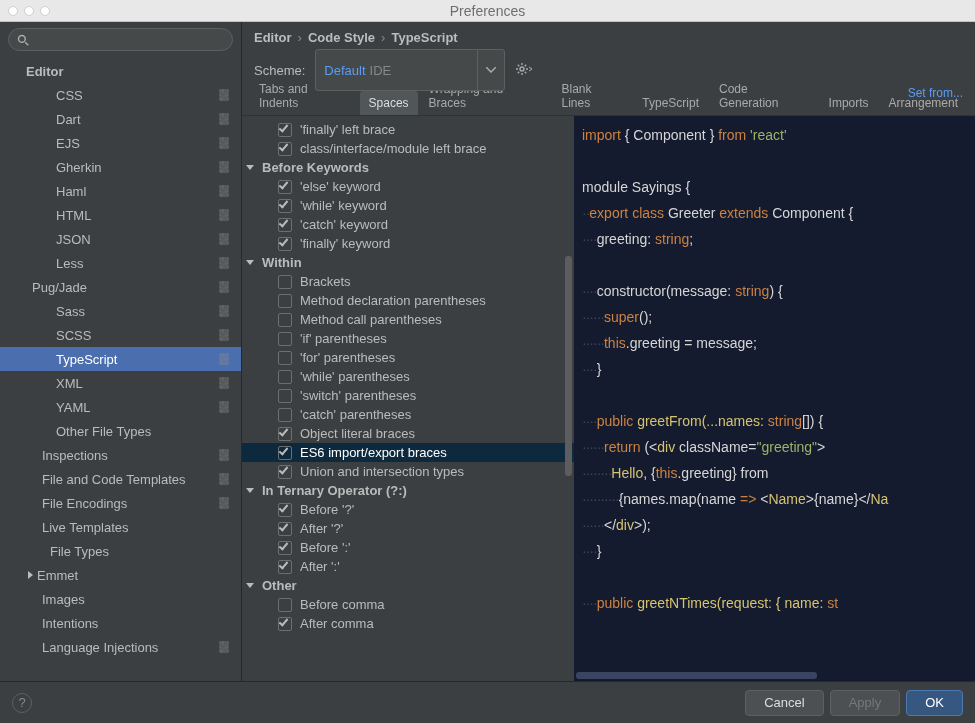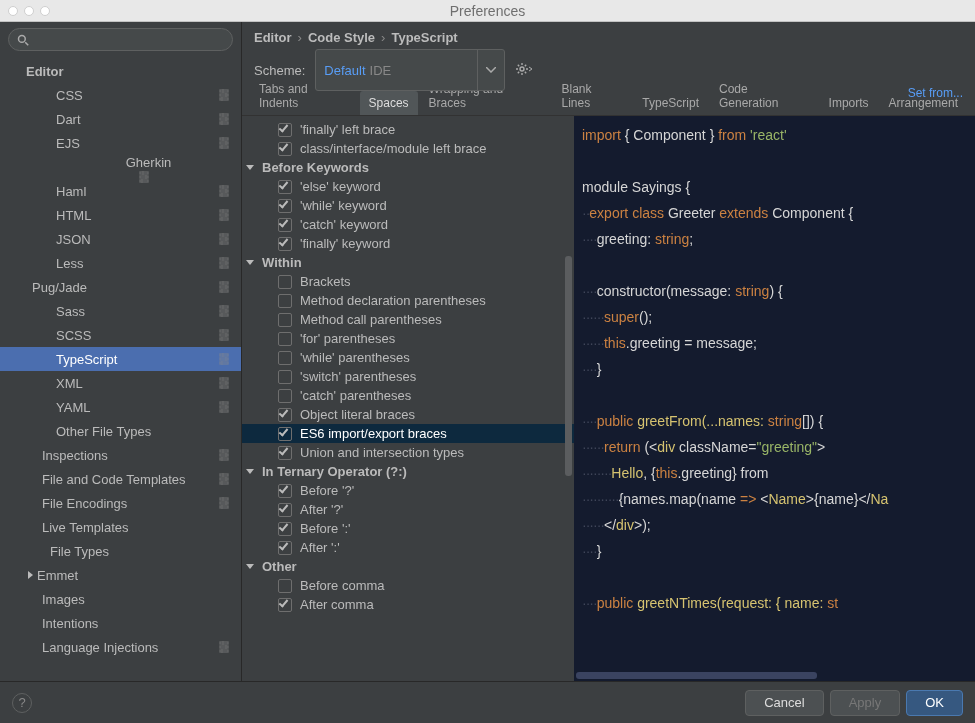--- a/index.html
+++ b/index.html
@@ -116,21 +116,21 @@
           <span class="label">EJS</span>
           <span class="cfg"><svg class="cfg-ico" width="14" height="14" viewBox="0 0 14 14">
               <rect x="3" y="2" width="8" height="2"></rect>
               <rect x="3" y="6" width="8" height="2"></rect>
               <rect x="3" y="10" width="8" height="2"></rect>
               <line x1="6" y1="1" x2="6" y2="5"></line>
               <line x1="9" y1="5" x2="9" y2="9"></line>
               <line x1="5" y1="9" x2="5" y2="13"></line>
             </svg></span>
         </div>
-        <div class="node" style="padding-left: 56px; flex-direction: column;">
+        <div class="node" style="padding-left: 56px;">
           <span class="label">Gherkin</span>
           <span class="cfg"><svg class="cfg-ico" width="14" height="14" viewBox="0 0 14 14">
               <rect x="3" y="2" width="8" height="2"></rect>
               <rect x="3" y="6" width="8" height="2"></rect>
               <rect x="3" y="10" width="8" height="2"></rect>
               <line x1="6" y1="1" x2="6" y2="5"></line>
               <line x1="9" y1="5" x2="9" y2="9"></line>
               <line x1="5" y1="9" x2="5" y2="13"></line>
             </svg></span>
         </div>
@@ -397,20 +397,24 @@
             <div class="opt">
               <span class="chk"></span>
               <span>Method declaration parentheses</span>
             </div>
             <div class="opt">
               <span class="chk"></span>
               <span>Method call parentheses</span>
             </div>
             <div class="opt">
               <span class="chk"></span>
+              <span>'if' parentheses</span>
+            </div>
+            <div class="opt">
+              <span class="chk"></span>
               <span>'for' parentheses</span>
             </div>
             <div class="opt">
               <span class="chk"></span>
               <span>'while' parentheses</span>
             </div>
             <div class="opt">
               <span class="chk"></span>
               <span>'switch' parentheses</span>
             </div>

